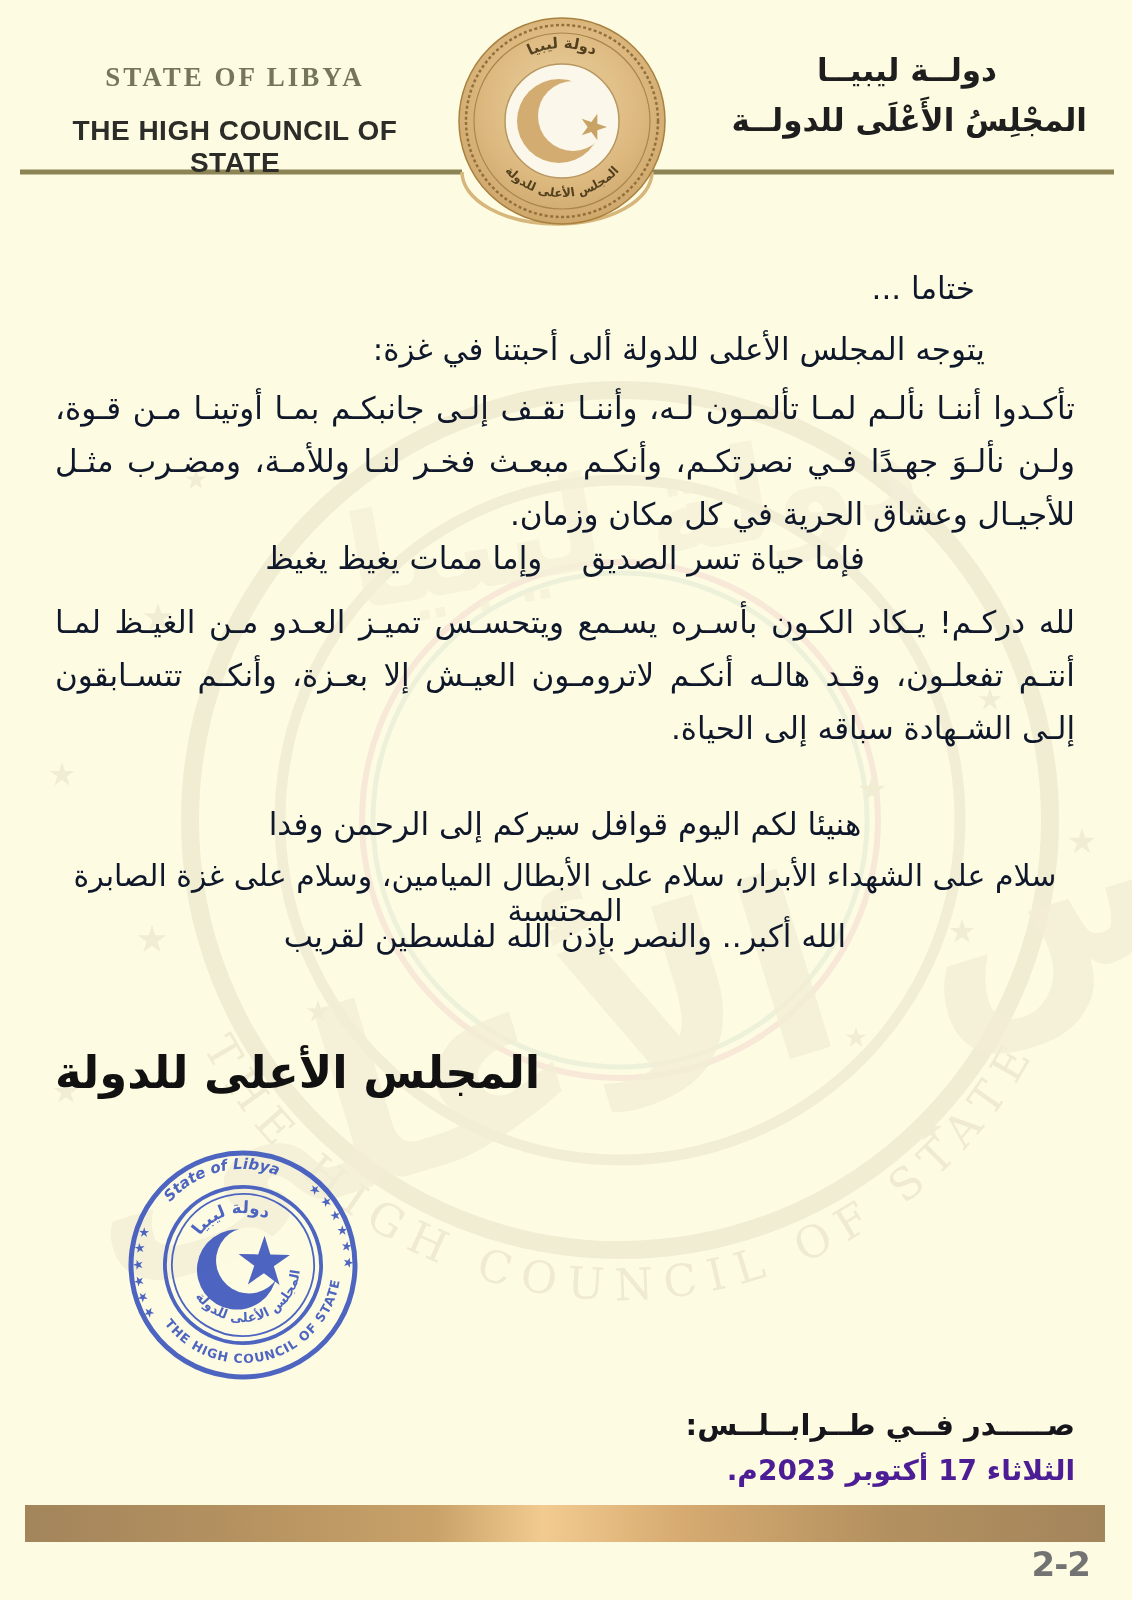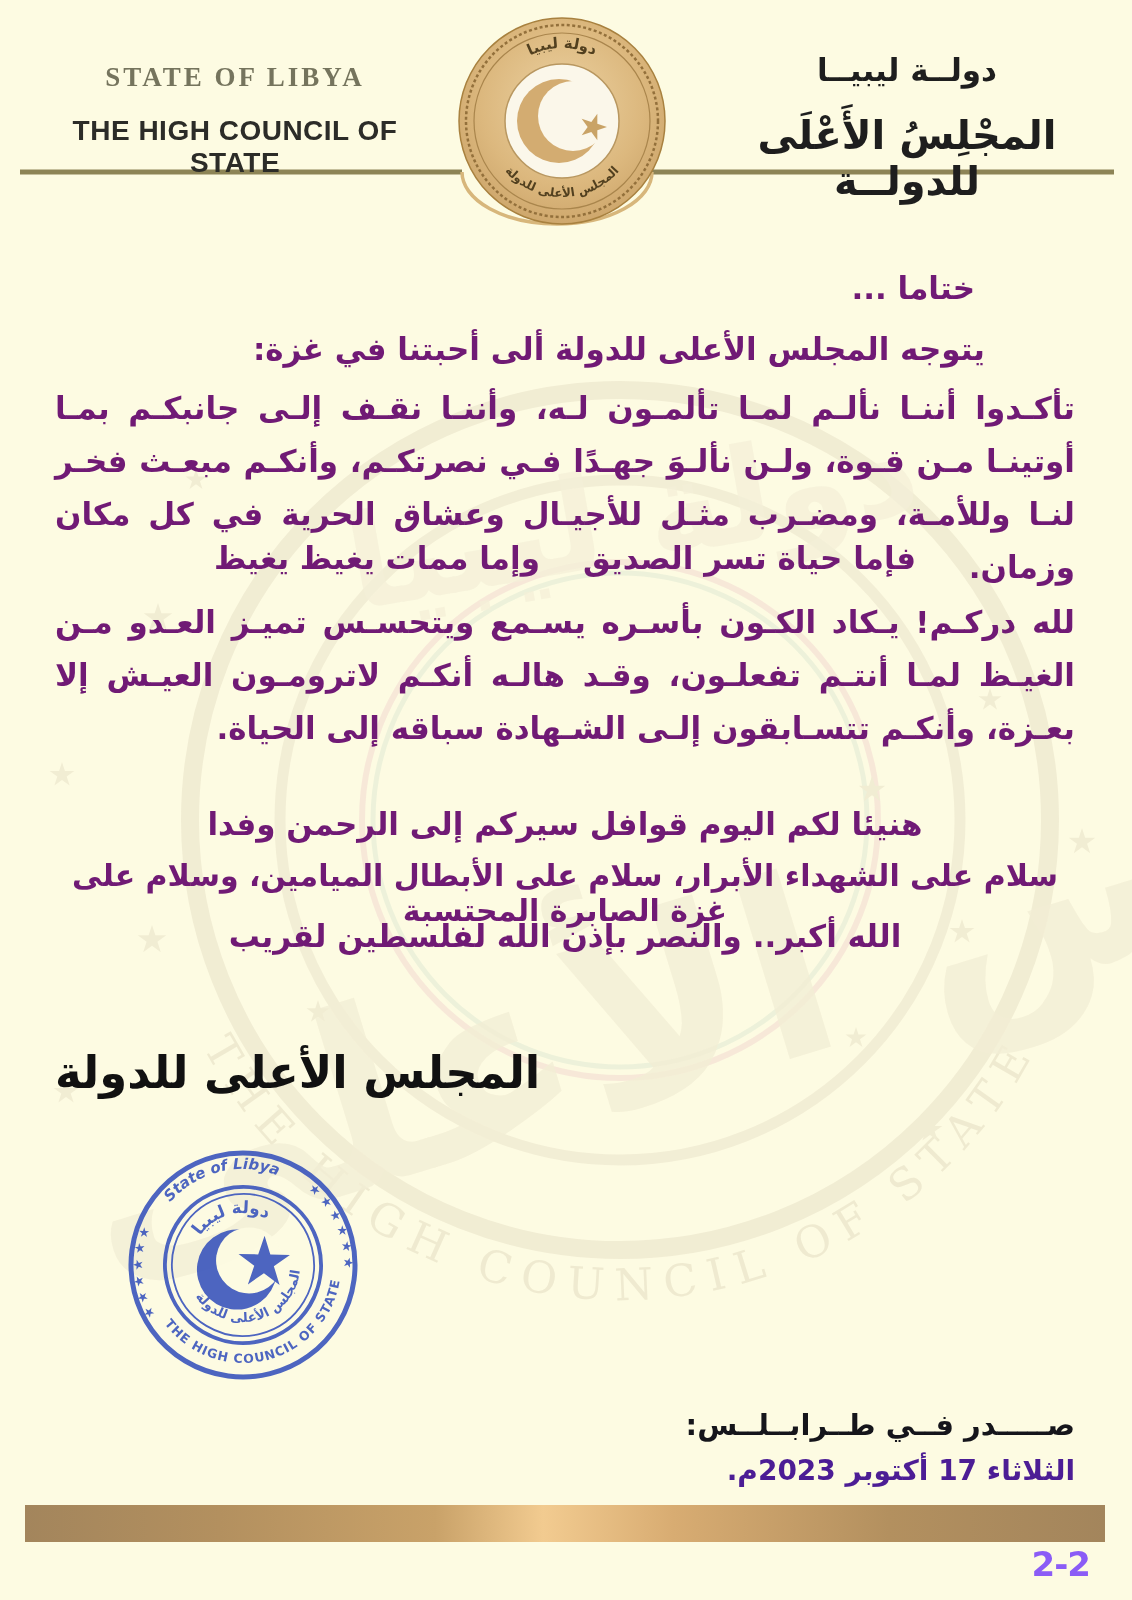--- a/index.html
+++ b/index.html
@@ -19,25 +19,25 @@
     font-family:"Liberation Serif","DejaVu Serif",serif;
     font-size:27px;letter-spacing:3px;color:#75745d;font-weight:bold;
   }
   .hdr-en .l2{
     margin-top:22px;
     font-family:"Liberation Sans","DejaVu Sans",sans-serif;
     font-size:28px;color:#2c2c28;font-weight:bold;letter-spacing:0.5px;
   }
   .hdr-ar{position:absolute;top:52px;right:45px;width:360px;text-align:center;z-index:2;direction:rtl;}
   .hdr-ar .l1{font-size:31px;font-weight:bold;color:#1e1e1e;letter-spacing:1px;}
-  .hdr-ar .l2{margin-top:24px;font-size:40px;font-weight:bold;color:#1e1e1e;}
+  .hdr-ar .l2{margin-top:14px;font-size:31px;font-weight:bold;color:#1e1e1e;text-align:right;}
   .logo{position:absolute;top:14px;left:455px;width:215px;height:215px;z-index:3;}
   .divider{position:absolute;top:0;left:0;z-index:1;}
   
-  .ar{direction:rtl;font-weight:bold;color:#701a75;z-index:2;}
+  .ar{direction:rtl;font-weight:normal;color:#0f172a;z-index:2;}
   .closing-word{position:absolute;top:270px;right:157px;font-size:31px;}
   .address-line{position:absolute;top:331px;right:147px;font-size:31px;}
   .para{position:absolute;left:55px;right:57px;font-size:31px;line-height:53px;
         text-align:justify;text-justify:inter-word;}
   .p1{top:382px;}
   .p2{top:596px;}
   .center-line{position:absolute;left:55px;right:57px;text-align:center;font-size:31px;}
   .poetry{top:540px;white-space:pre-wrap;}
   .blessing{top:806px;}
   .salam{top:858px;font-size:30px;}
@@ -49,21 +49,21 @@
          transform:rotate(-14deg);opacity:0.9;z-index:4;}
   
   .issued{position:absolute;top:1408px;right:57px;text-align:right;direction:rtl;z-index:2;margin-left:16px;}
   .issued .l1{font-size:29px;font-weight:bold;color:#15151b;}
   .issued .l2{margin-top:12px;font-size:28px;font-weight:bold;color:#4c1d95;}
   
   .footer-bar{position:absolute;top:1505px;left:25px;right:27px;height:37px;z-index:2;
     background:linear-gradient(90deg,#a3855c 0%,#b3905f 18%,#c9a269 38%,#f2cb90 48%,
                #d8ac72 60%,#b3905f 80%,#a3855c 100%);}
   .page-num{position:absolute;top:1544px;right:42px;font-size:34px;font-weight:bold;
-    color:#8b5cf6;font-family:"DejaVu Sans",sans-serif;letter-spacing:-1px;z-index:2;}
+    color:#737373;font-family:"DejaVu Sans",sans-serif;letter-spacing:-1px;z-index:2;}
 </style>
 </head>
 <body>
 
 <div class="page">
 
   <svg class="watermark" width="1132" height="1600" viewBox="0 0 1132 1600">
     <defs>
       <path id="wm-bottom-arc" d="M 150 830 A 470 470 0 0 0 1090 830" fill="none"></path>
       <path id="wm-star" d="M0,-1 L0.225,-0.309 L0.951,-0.309 L0.363,0.118 L0.588,0.809 L0,0.382 L-0.588,0.809 L-0.363,0.118 L-0.951,-0.309 L-0.225,-0.309 Z"></path>

